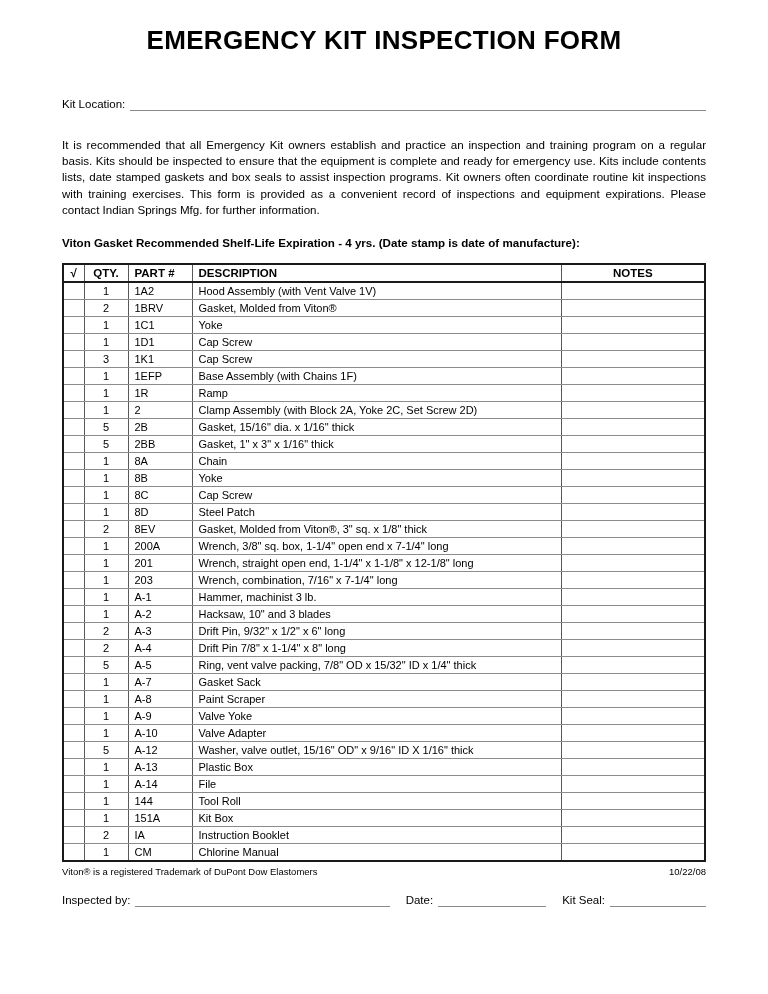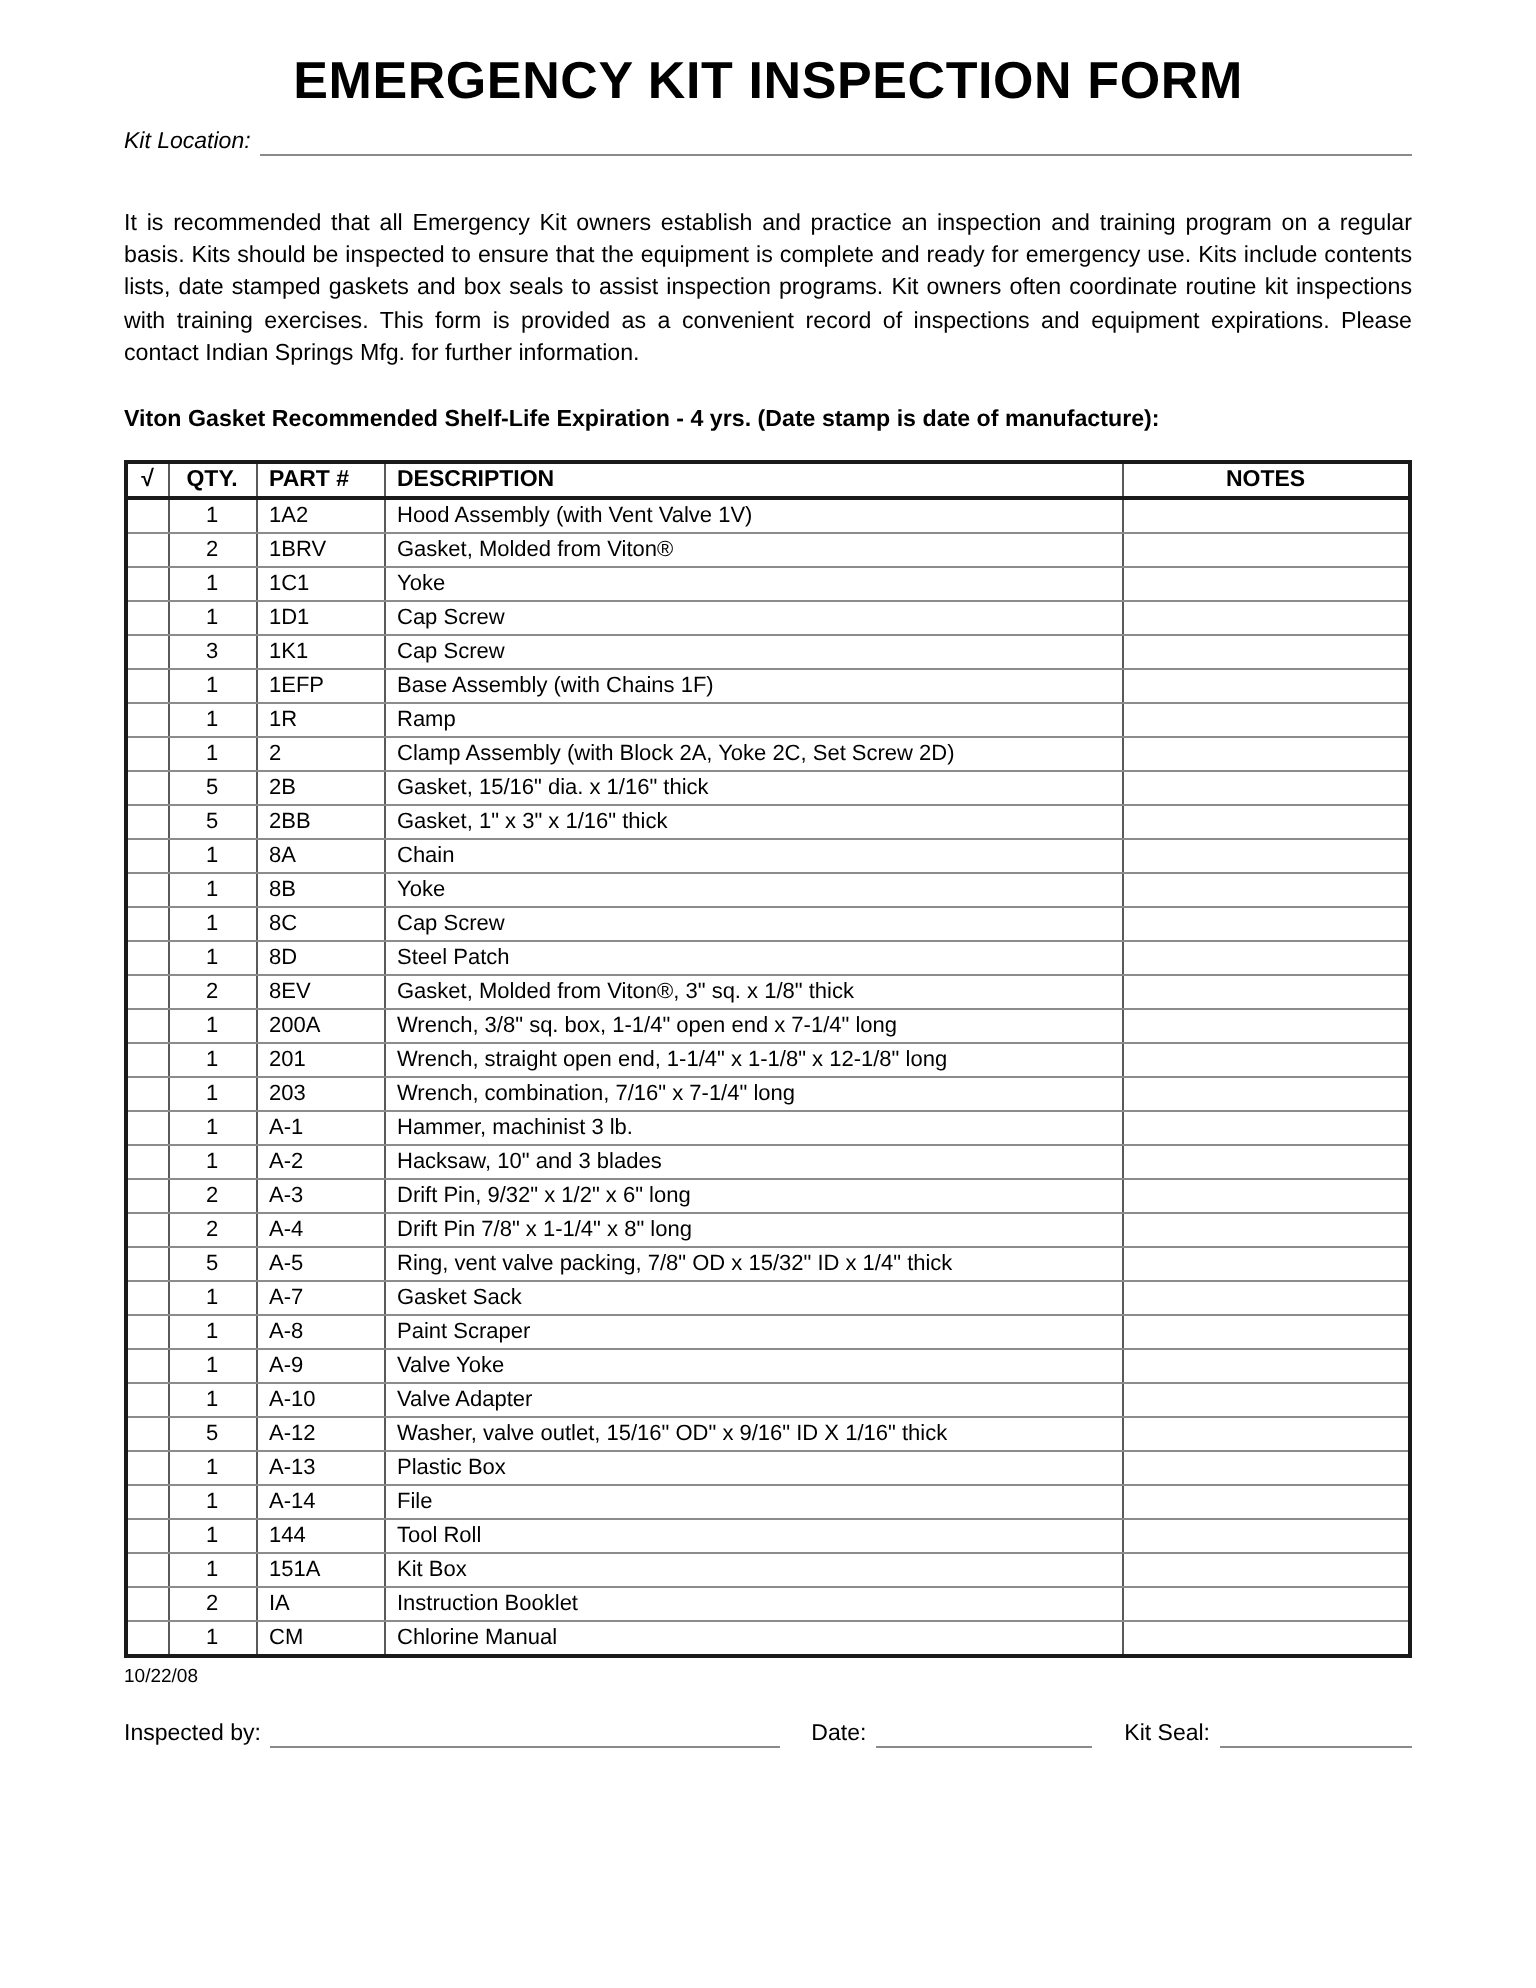--- a/index.html
+++ b/index.html
@@ -33,21 +33,21 @@
   }
 
   
   .idline {
     display: flex;
     align-items: flex-end;
     font-size: 11.5px;
     padding: 0 62px 0 62px;
   }
   .idline.first { margin-top: 36px; }
-  .idline.second { margin-top: 10px; font-style: italic; }
+  .idline.second { margin-top: 43px; }
   .idline .lbl {
     white-space: nowrap;
     padding-right: 5px;
     line-height: 13px;
   }
   .idline .rule {
     border-bottom: 1px solid #8a8a8a;
     height: 11px;
   }
   .rule.serial { width: 206px; }
@@ -408,20 +408,21 @@
             <td class="col-qty">1</td>
             <td class="col-part">CM</td>
             <td class="col-desc">Chlorine Manual</td>
             <td class="col-notes"></td>
           </tr>
         </tbody>
     </table>
   </div>
 
   <div class="tm-row">
+    <span>Viton® is a registered Trademark of DuPont Dow Elastomers</span>
     <span>10/22/08</span>
   </div>
 
   <div class="sign-row">
     <span class="lbl">Inspected by:</span>
     <span class="rule inspby"></span>
     <span class="gap-sm"></span>
     <span class="lbl">Date:</span>
     <span class="rule date"></span>
     <span class="gap-sm"></span>

